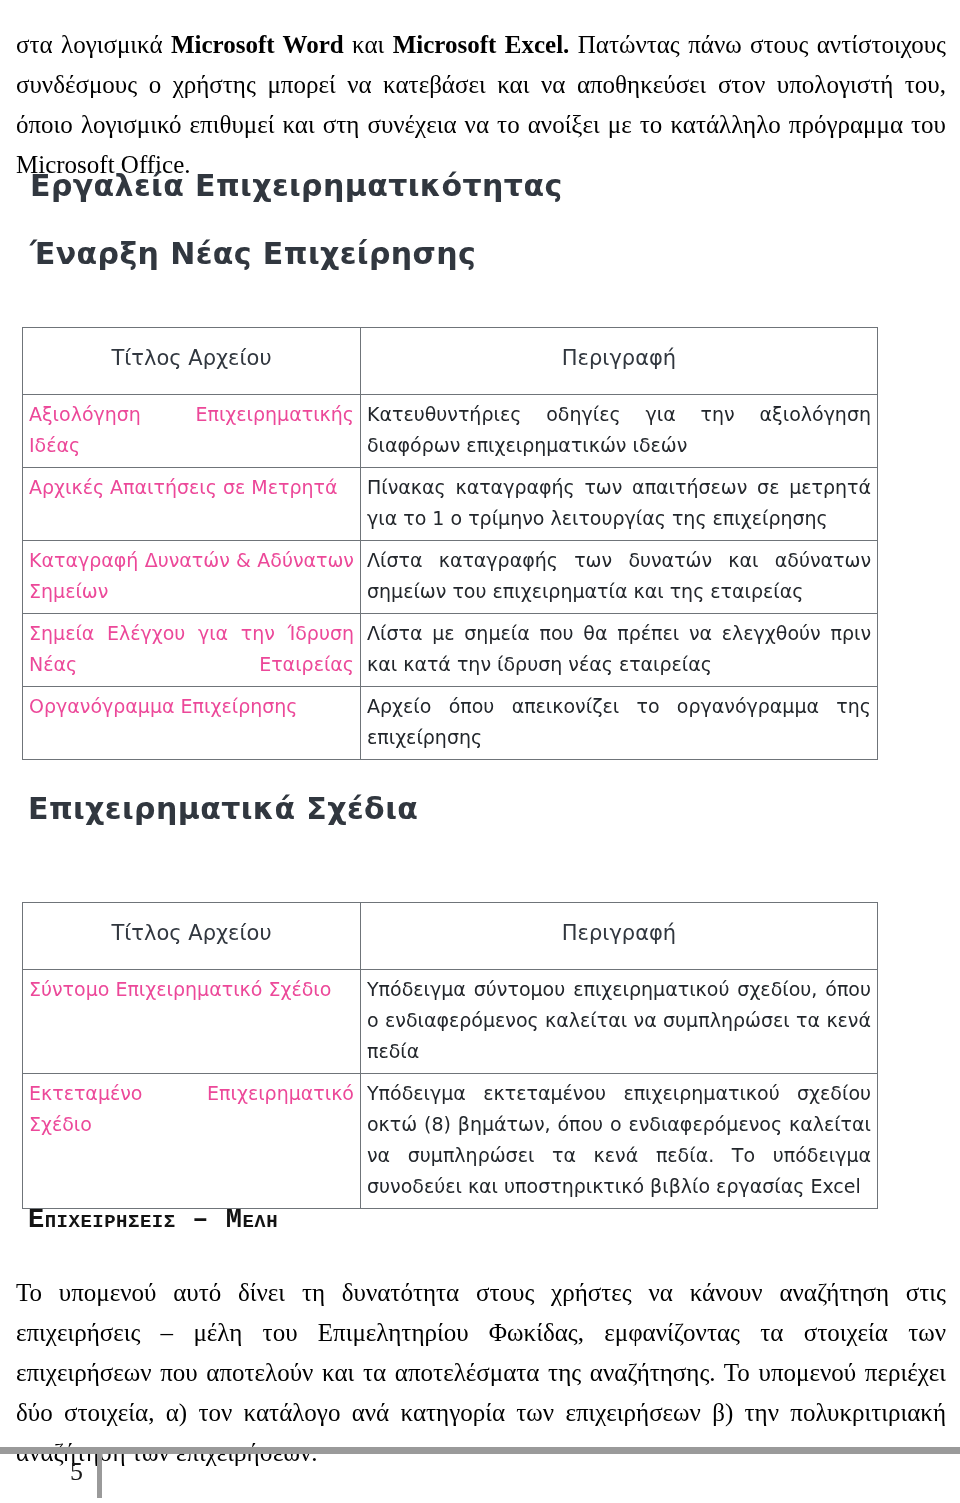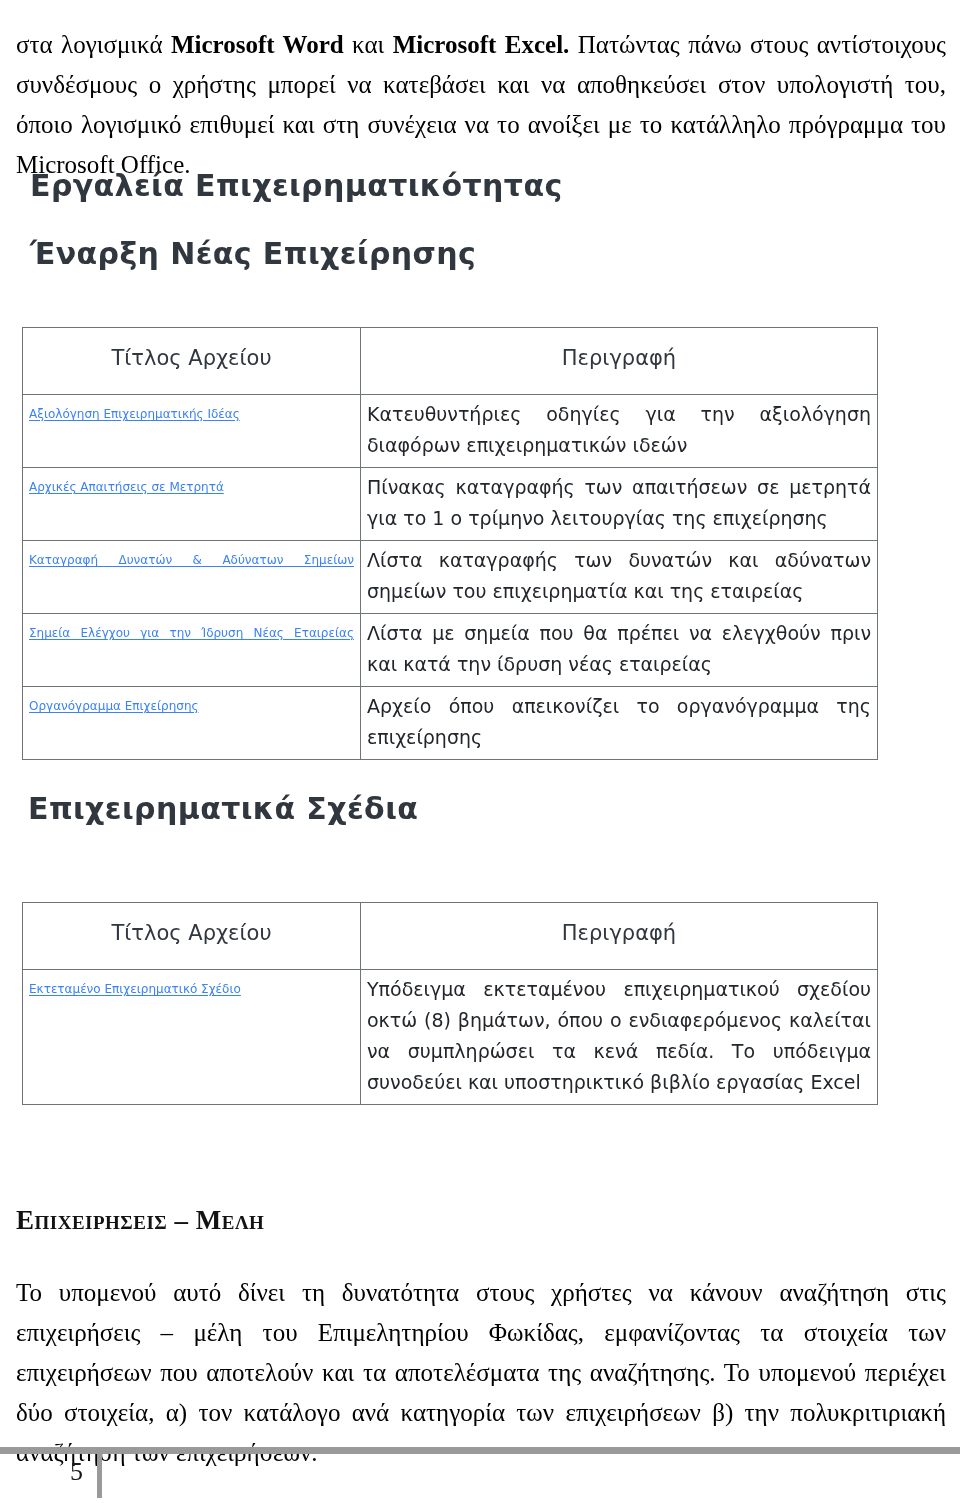--- a/index.html
+++ b/index.html
@@ -72,23 +72,23 @@
   #heading-business-plans {
     left: 28px;
     top: 791px;
     font-size: 30px;
     letter-spacing: 0.4px;
   }
 
   
   #section-heading-members {
     position: absolute;
-    left: 16px;
+    left: 28px;
     top: 1183px;
-    font-family: Liberation Serif, serif;
+    font-family: Liberation Mono, monospace;
     font-size: 27px;
     font-variant: small-caps;
     letter-spacing: 0.5px;
     color: #131313;
     white-space: nowrap;
   }
 
   
   .shot-table {
     position: absolute;
@@ -109,24 +109,23 @@
   .shot-table thead th {
     text-align: center;
     vertical-align: middle;
     height: 52px;
     font-size: 21px;
     color: #31373f;
     padding-bottom: 10px;
   }
 
   .shot-table td.cell-title {
-    font-size: 12px;
+    font-size: 19px;
     line-height: 31px;
-    color: #3b82f6;
-    text-decoration: underline;
+    color: #ec4899;
     text-align: justify;
     text-justify: inter-word;
     text-underline-offset: 2px;
   }
   .shot-table td.cell-desc {
     font-size: 19px;
     line-height: 31px;
     color: #22262b;
     text-align: justify;
     text-justify: inter-word;
@@ -216,20 +215,24 @@
         <col class="col-desc">
     </colgroup>
     <thead>
       <tr>
         <th>Τίτλος Αρχείου</th>
         <th>Περιγραφή</th>
       </tr>
     </thead>
     <tbody>
       <tr>
+        <td class="cell-title">Σύντομο Επιχειρηματικό Σχέδιο</td>
+        <td class="cell-desc">Υπόδειγμα σύντομου επιχειρηματικού σχεδίου, όπου ο ενδιαφερόμενος καλείται να συμπληρώσει τα κενά πεδία</td>
+      </tr>
+      <tr>
         <td class="cell-title">Εκτεταμένο Επιχειρηματικό Σχέδιο</td>
         <td class="cell-desc">Υπόδειγμα εκτεταμένου επιχειρηματικού σχεδίου οκτώ (8) βημάτων, όπου ο ενδιαφερόμενος καλείται να συμπληρώσει τα κενά πεδία. Το υπόδειγμα συνοδεύει και υποστηρικτικό βιβλίο εργασίας Excel</td>
       </tr>
     </tbody>
   </table>
 
   <h2 id="section-heading-members">Επιχειρησεις – Μελη</h2>
 
   <p class="body-par" id="closing-paragraph">Το υπομενού αυτό δίνει τη δυνατότητα στους χρήστες να κάνουν αναζήτηση στις επιχειρήσεις – μέλη του Επιμελητηρίου Φωκίδας, εμφανίζοντας τα στοιχεία των επιχειρήσεων που αποτελούν και τα αποτελέσματα της αναζήτησης. Το υπομενού περιέχει δύο στοιχεία, α) τον κατάλογο ανά κατηγορία των επιχειρήσεων β) την πολυκριτιριακή αναζήτηση των επιχειρήσεων.</p>
 

